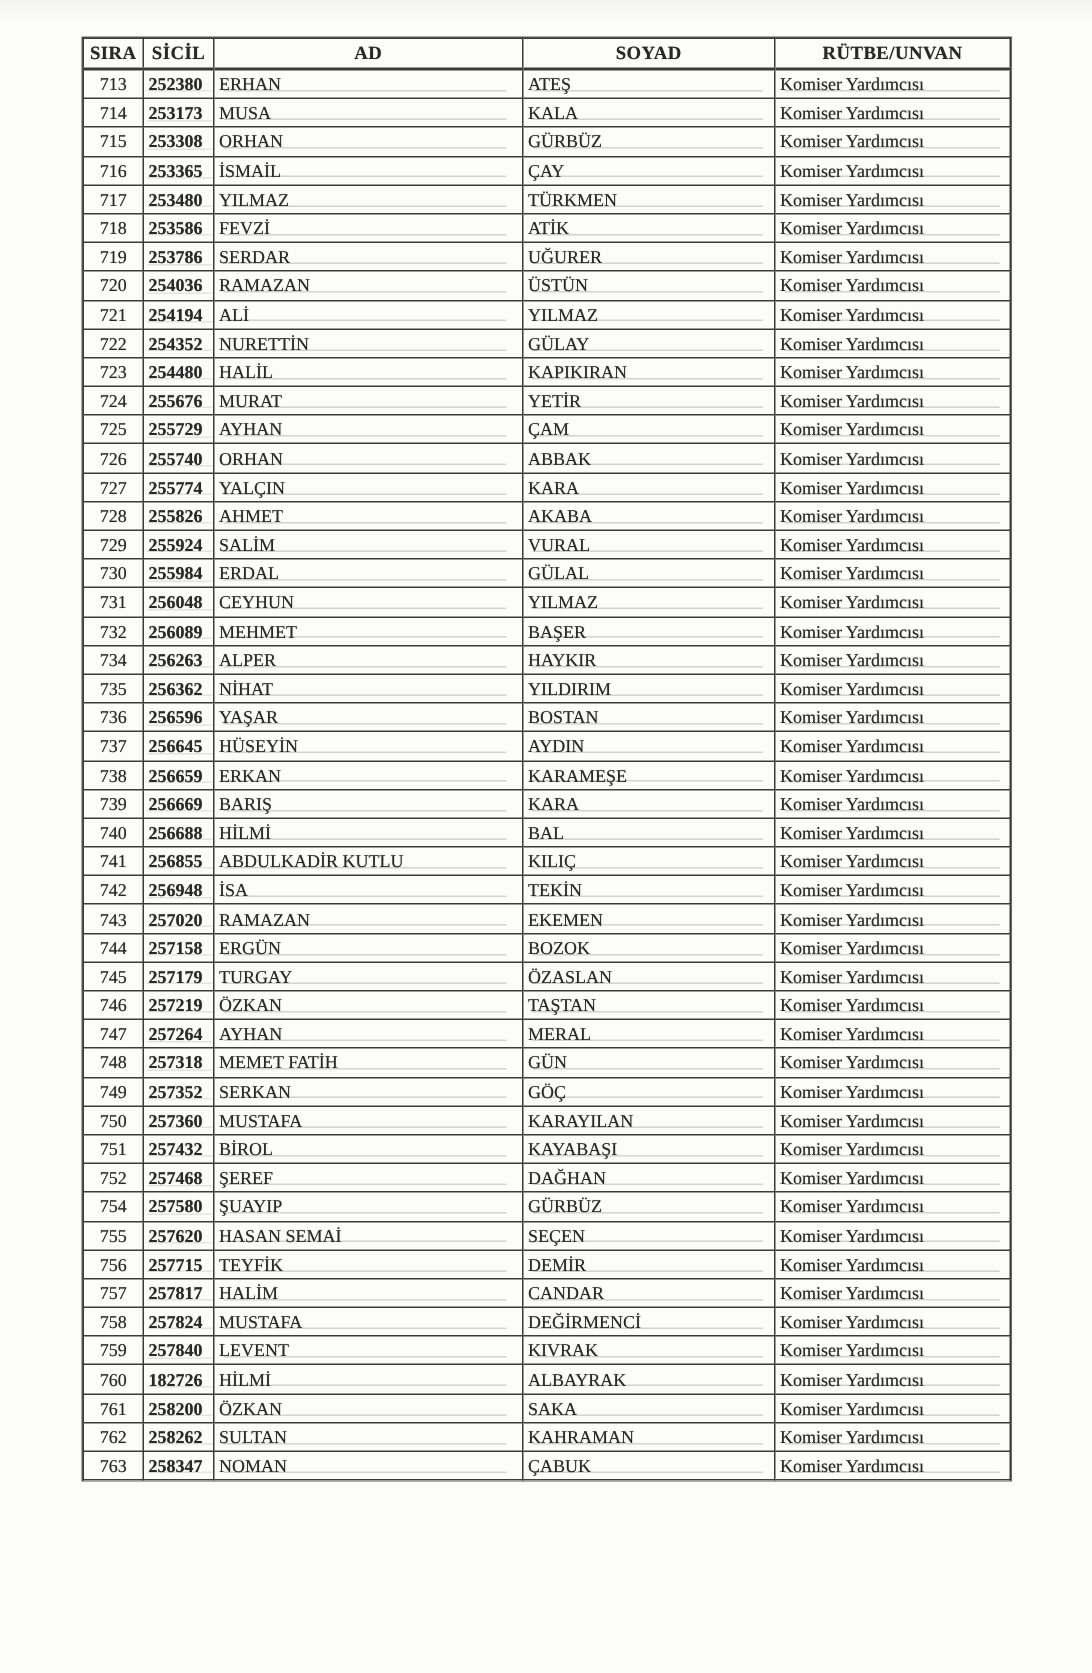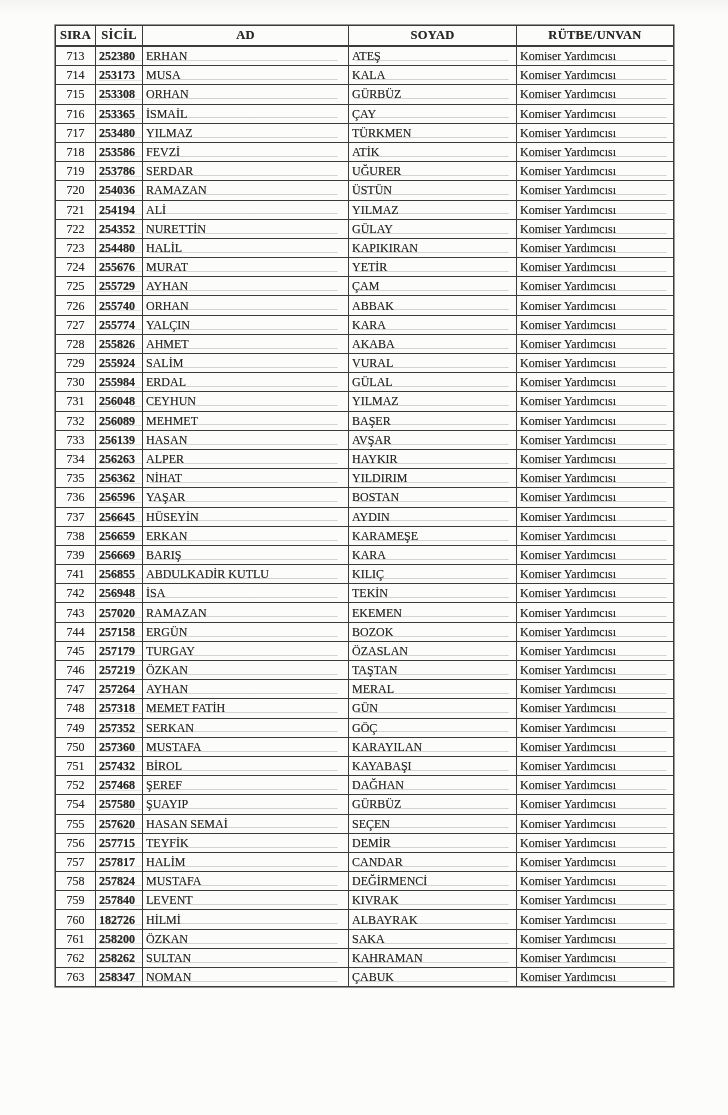--- a/index.html
+++ b/index.html
@@ -230,27 +230,20 @@
     <td class="cell-rutbe">Komiser Yardımcısı</td>
   </tr>
           <tr>
     <td class="cell-sira">732</td>
     <td class="cell-sicil">256089</td>
     <td class="cell-ad">MEHMET</td>
     <td class="cell-soyad">BAŞER</td>
     <td class="cell-rutbe">Komiser Yardımcısı</td>
   </tr>
           <tr>
-    <td class="cell-sira">733</td>
-    <td class="cell-sicil">256139</td>
-    <td class="cell-ad">HASAN</td>
-    <td class="cell-soyad">AVŞAR</td>
-    <td class="cell-rutbe">Komiser Yardımcısı</td>
-  </tr>
-          <tr>
     <td class="cell-sira">734</td>
     <td class="cell-sicil">256263</td>
     <td class="cell-ad">ALPER</td>
     <td class="cell-soyad">HAYKIR</td>
     <td class="cell-rutbe">Komiser Yardımcısı</td>
   </tr>
           <tr>
     <td class="cell-sira">735</td>
     <td class="cell-sicil">256362</td>
     <td class="cell-ad">NİHAT</td>
@@ -276,20 +269,27 @@
     <td class="cell-sicil">256659</td>
     <td class="cell-ad">ERKAN</td>
     <td class="cell-soyad">KARAMEŞE</td>
     <td class="cell-rutbe">Komiser Yardımcısı</td>
   </tr>
           <tr>
     <td class="cell-sira">739</td>
     <td class="cell-sicil">256669</td>
     <td class="cell-ad">BARIŞ</td>
     <td class="cell-soyad">KARA</td>
+    <td class="cell-rutbe">Komiser Yardımcısı</td>
+  </tr>
+          <tr>
+    <td class="cell-sira">740</td>
+    <td class="cell-sicil">256688</td>
+    <td class="cell-ad">HİLMİ</td>
+    <td class="cell-soyad">BAL</td>
     <td class="cell-rutbe">Komiser Yardımcısı</td>
   </tr>
           <tr>
     <td class="cell-sira">741</td>
     <td class="cell-sicil">256855</td>
     <td class="cell-ad">ABDULKADİR KUTLU</td>
     <td class="cell-soyad">KILIÇ</td>
     <td class="cell-rutbe">Komiser Yardımcısı</td>
   </tr>
           <tr>

